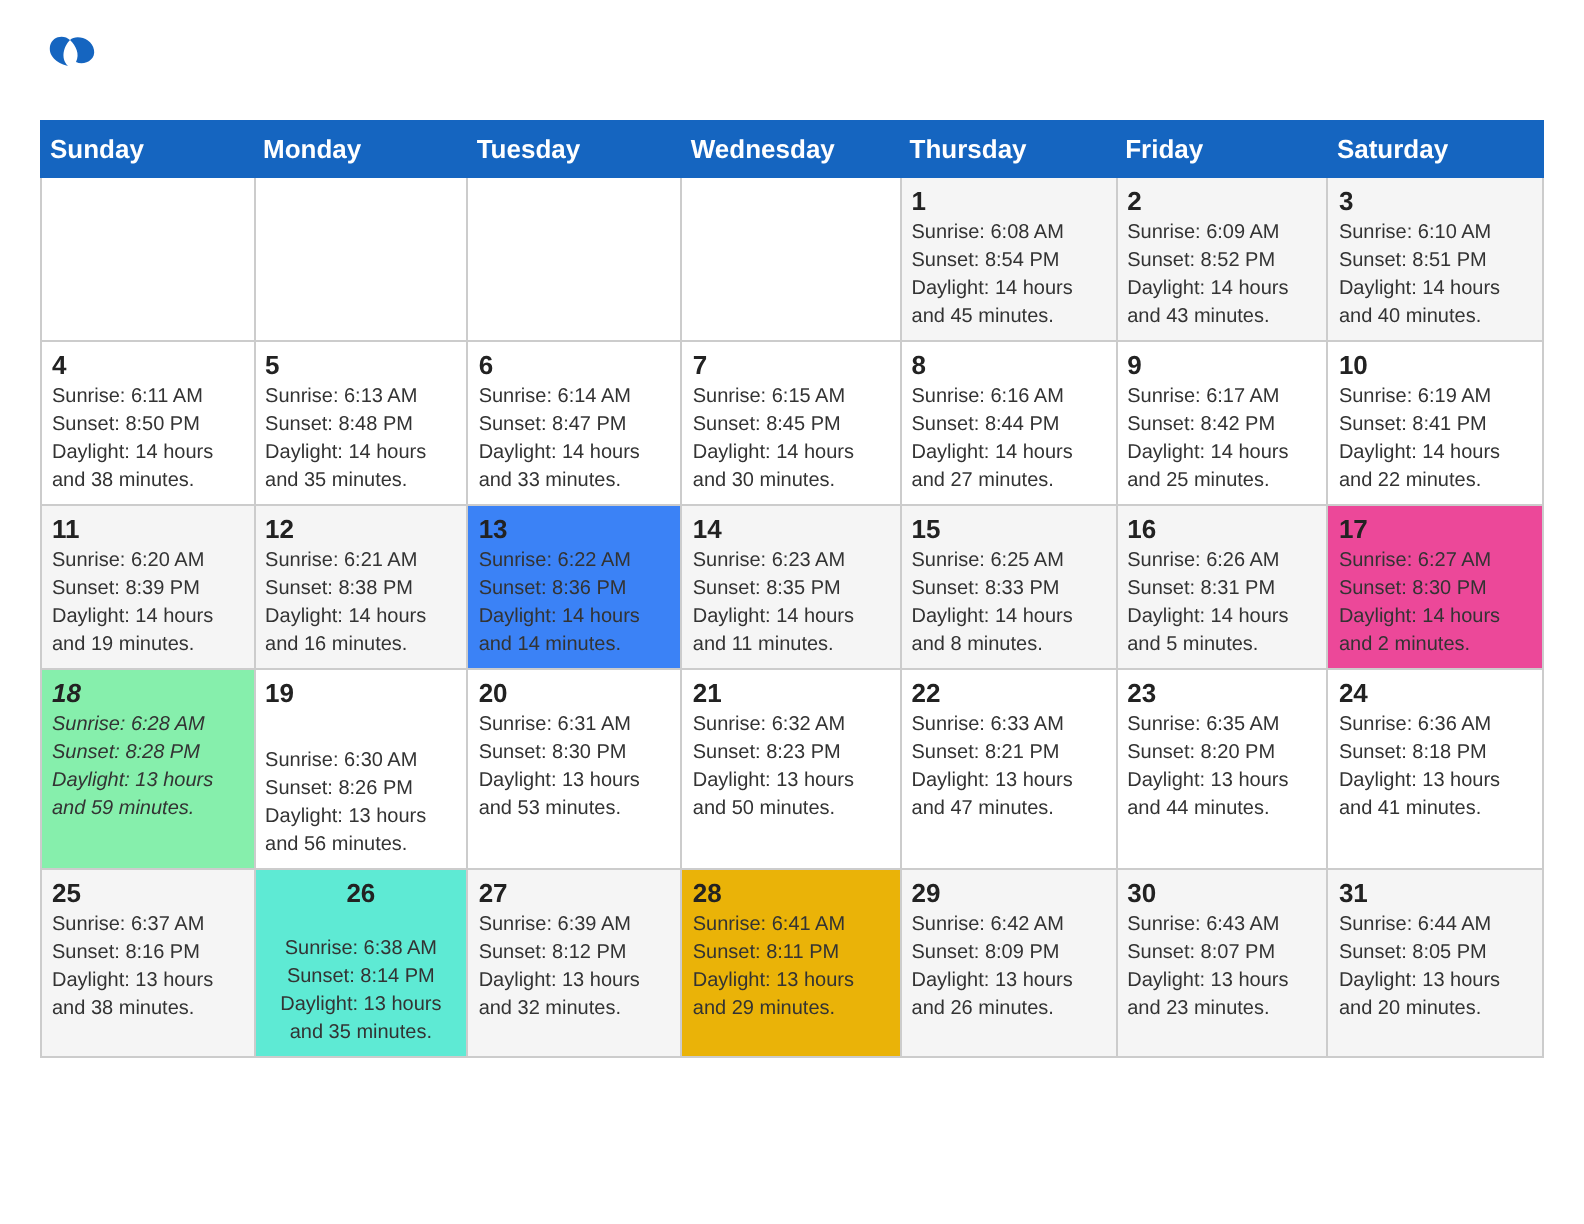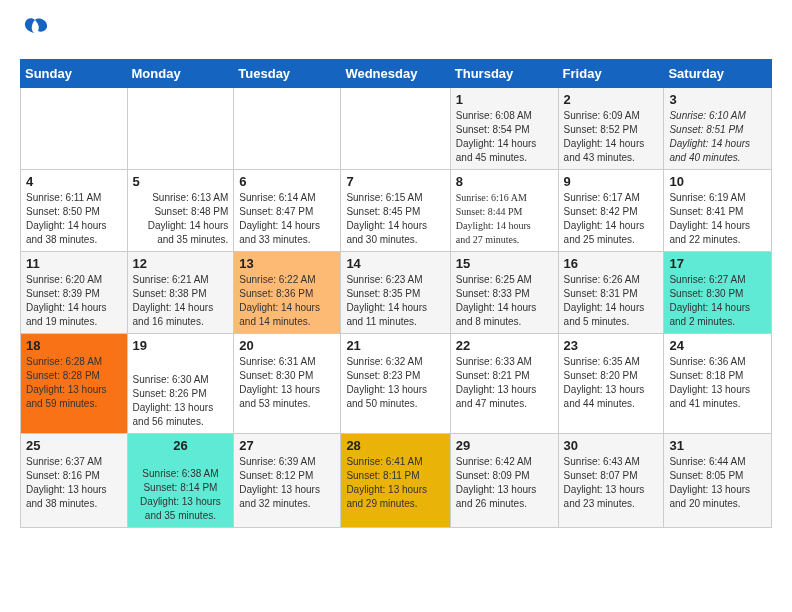--- a/index.html
+++ b/index.html
@@ -112,58 +112,58 @@
           </td>
           <td style="background: rgb(245, 245, 245);">
             <span class="day-number">2</span>
             <div class="day-info" style="white-space: pre-line;">Sunrise: 6:09 AM
 Sunset: 8:52 PM
 Daylight: 14 hours
 and 43 minutes.</div>
           </td>
           <td style="background: rgb(245, 245, 245);">
             <span class="day-number">3</span>
-            <div class="day-info" style="white-space: pre-line; font-style: italic;">Sunrise: 6:10 AM
+            <div class="day-info" style="white-space: pre-line;">Sunrise: 6:10 AM
 Sunset: 8:51 PM
 Daylight: 14 hours
 and 40 minutes.</div>
           </td>
         </tr>
         <tr>
           <td style="background: rgb(255, 255, 255);">
             <span class="day-number">4</span>
             <div class="day-info" style="white-space: pre-line;">Sunrise: 6:11 AM
 Sunset: 8:50 PM
 Daylight: 14 hours
 and 38 minutes.</div>
           </td>
           <td style="background: rgb(255, 255, 255);">
             <span class="day-number">5</span>
-            <div class="day-info" style="white-space: pre-line; text-align: right;">Sunrise: 6:13 AM
+            <div class="day-info" style="white-space: pre-line;">Sunrise: 6:13 AM
 Sunset: 8:48 PM
 Daylight: 14 hours
 and 35 minutes.</div>
           </td>
           <td style="background: rgb(255, 255, 255);">
             <span class="day-number">6</span>
             <div class="day-info" style="white-space: pre-line;">Sunrise: 6:14 AM
 Sunset: 8:47 PM
 Daylight: 14 hours
 and 33 minutes.</div>
           </td>
           <td style="background: rgb(255, 255, 255);">
             <span class="day-number">7</span>
             <div class="day-info" style="white-space: pre-line;">Sunrise: 6:15 AM
 Sunset: 8:45 PM
 Daylight: 14 hours
 and 30 minutes.</div>
           </td>
           <td style="background: rgb(255, 255, 255);">
             <span class="day-number">8</span>
-            <div class="day-info" style="white-space: pre-line; font-family: Liberation Serif, serif;">Sunrise: 6:16 AM
+            <div class="day-info" style="white-space: pre-line;">Sunrise: 6:16 AM
 Sunset: 8:44 PM
 Daylight: 14 hours
 and 27 minutes.</div>
           </td>
           <td style="background: rgb(255, 255, 255);">
             <span class="day-number">9</span>
             <div class="day-info" style="white-space: pre-line;">Sunrise: 6:17 AM
 Sunset: 8:42 PM
 Daylight: 14 hours
 and 25 minutes.</div>
@@ -184,21 +184,21 @@
 Daylight: 14 hours
 and 19 minutes.</div>
           </td>
           <td style="background: rgb(245, 245, 245);">
             <span class="day-number">12</span>
             <div class="day-info" style="white-space: pre-line;">Sunrise: 6:21 AM
 Sunset: 8:38 PM
 Daylight: 14 hours
 and 16 minutes.</div>
           </td>
-          <td style="background: #fdba74;">
+          <td style="background: #3b82f6;">
             <span class="day-number">13</span>
             <div class="day-info" style="white-space: pre-line;">Sunrise: 6:22 AM
 Sunset: 8:36 PM
 Daylight: 14 hours
 and 14 minutes.</div>
           </td>
           <td style="background: rgb(245, 245, 245);">
             <span class="day-number">14</span>
             <div class="day-info" style="white-space: pre-line;">Sunrise: 6:23 AM
 Sunset: 8:35 PM
@@ -212,30 +212,30 @@
 Daylight: 14 hours
 and 8 minutes.</div>
           </td>
           <td style="background: rgb(245, 245, 245);">
             <span class="day-number">16</span>
             <div class="day-info" style="white-space: pre-line;">Sunrise: 6:26 AM
 Sunset: 8:31 PM
 Daylight: 14 hours
 and 5 minutes.</div>
           </td>
-          <td style="background: #5eead4;">
+          <td style="background: #ec4899;">
             <span class="day-number">17</span>
             <div class="day-info" style="white-space: pre-line;">Sunrise: 6:27 AM
 Sunset: 8:30 PM
 Daylight: 14 hours
 and 2 minutes.</div>
           </td>
         </tr>
         <tr>
-          <td style="background: #f97316;">
+          <td style="background: #86efac; font-style: italic;">
             <span class="day-number">18</span>
             <div class="day-info" style="white-space: pre-line;">Sunrise: 6:28 AM
 Sunset: 8:28 PM
 Daylight: 13 hours
 and 59 minutes.</div>
           </td>
           <td style="background: rgb(255, 255, 255);">
             <span class="day-number">19</span>
             <div class="day-info" style="white-space: pre-line; margin-top: 20px;">Sunrise: 6:30 AM
 Sunset: 8:26 PM

